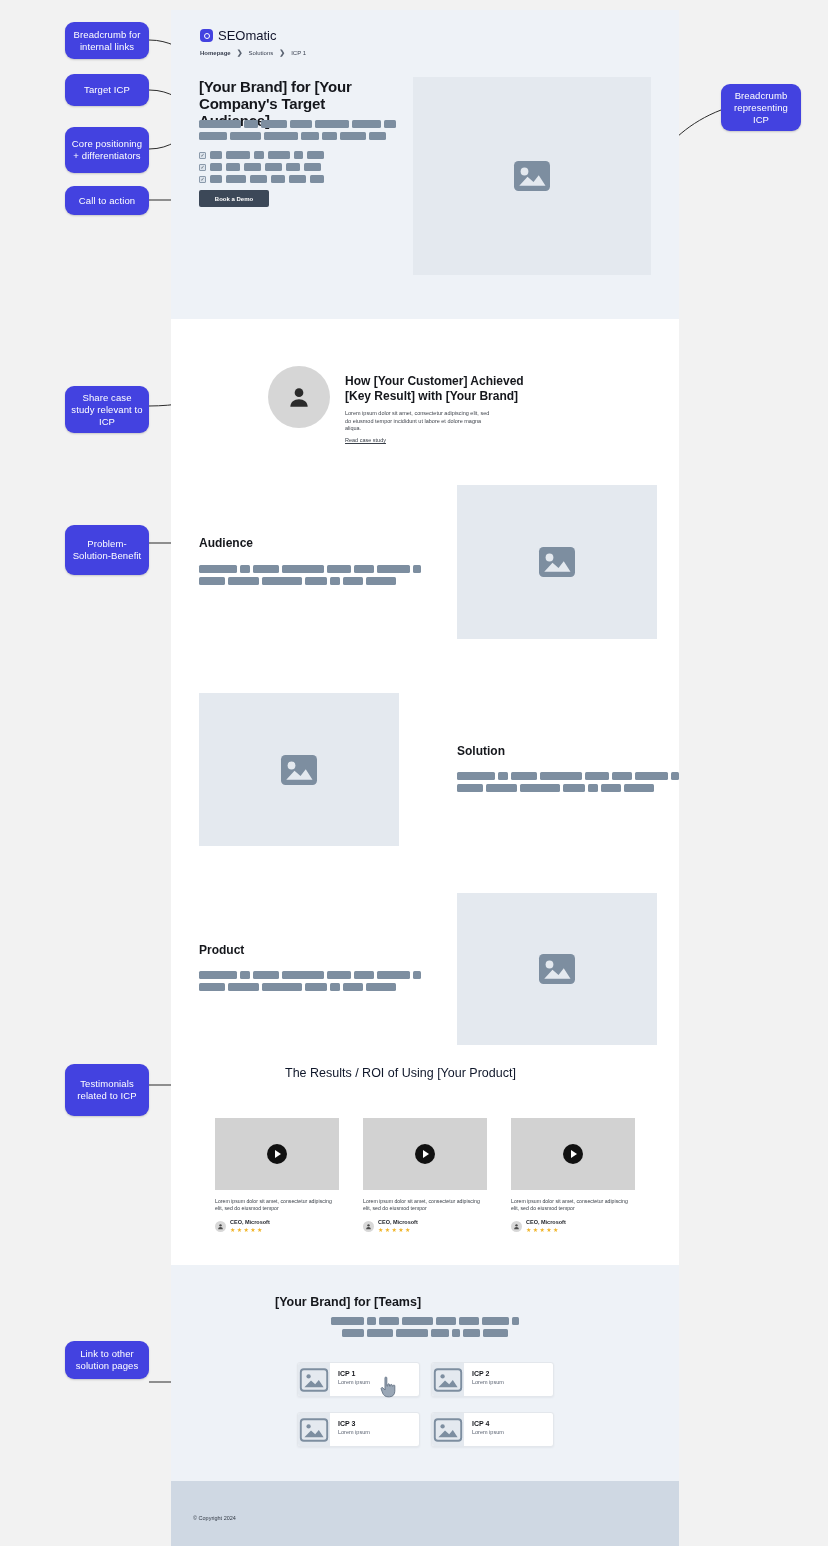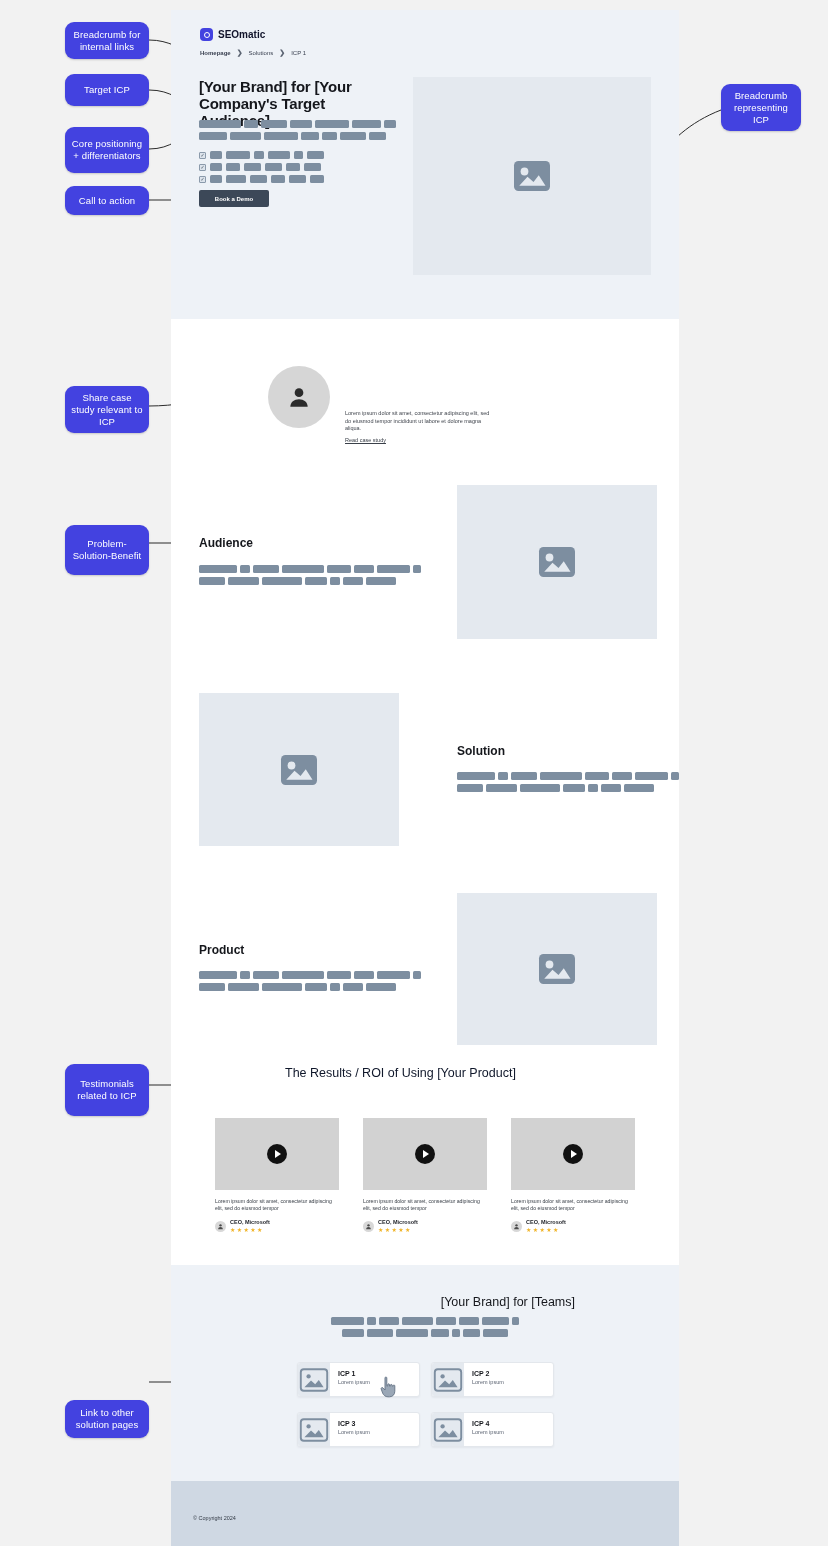--- a/index.html
+++ b/index.html
@@ -34,21 +34,21 @@
   .white-bg  { position: absolute; left: 0; top: 309px; width: 508px; height: 946px; background: #ffffff; }
   .lower-bg  { position: absolute; left: 0; top: 1255px; width: 508px; height: 216px; background: #eef2f7; }
   .footer-bg { position: absolute; left: 0; top: 1471px; width: 508px; height: 75px; background: #cfd8e3; }
 
   .brandrow { position: absolute; left: 29px; top: 18px; display: flex; align-items: center; gap: 5px; }
   .brandmark {
     width: 13px; height: 13px; border-radius: 4px; background: #4342e0;
     display: flex; align-items: center; justify-content: center;
   }
   .brandmark span { width: 6px; height: 6px; border-radius: 50%; border: 1.6px solid #fff; }
-  .brandname { font-size: 10px; font-weight: bold; color: #11142b; }
+  .brandname { font-size: 13px; font-weight: normal; color: #11142b; }
 
   .crumbs { position: absolute; left: 29px; top: 39px; display: flex; align-items: center; gap: 6px; font-size: 6px; color: #3b4252; }
   .crumbs .sep { color: #5b6472; font-size: 7px; font-weight: bold; }
   .crumbs .c0 { font-weight: bold; }
 
   .hero-title {
     position: absolute; left: 28px; top: 68px; width: 200px;
     font-size: 15px; font-weight: bold; color: #15171c; line-height: 17px; letter-spacing: -.2px;
   }
 
@@ -93,21 +93,21 @@
   .tthumb { width: 124px; height: 72px; background: #d2d2d2; display: flex; align-items: center; justify-content: center; }
   .playcirc { width: 20px; height: 20px; border-radius: 50%; background: #111; display: flex; align-items: center; justify-content: center; }
   .playcirc i { width: 0; height: 0; border-left: 6px solid #fff; border-top: 4px solid transparent; border-bottom: 4px solid transparent; margin-left: 2px; }
   .tquote { margin-top: 8px; font-size: 5.2px; color: #3b4149; line-height: 7px; }
   .tfoot { margin-top: 7px; display: flex; align-items: center; gap: 4px; }
   .tav { width: 11px; height: 11px; border-radius: 50%; background: #d8d8d8; display: flex; align-items: center; justify-content: center; flex: 0 0 auto; }
   .trole { font-size: 5.5px; font-weight: bold; color: #1c1f25; }
   .tstars { font-size: 6px; color: #f0b429; letter-spacing: 1.4px; margin-top: 1px; }
 
   
-  .lower-title { position: absolute; left: 104px; top: 1285px; width: 300px; text-align: right; font-size: 12.5px; font-weight: normal; color: #15171c; }
+  .lower-title { position: absolute; left: 104px; top: 1285px; width: 300px; text-align: left; font-size: 12.5px; font-weight: bold; color: #15171c; }
   .lower-sk { position: absolute; left: 0; top: 1307px; width: 508px; display: flex; flex-direction: column; align-items: center; }
   .icard {
     position: absolute; width: 123px; height: 35px; background: #ffffff;
     border: 1px solid #e3e7ec; border-radius: 3px; display: flex; align-items: stretch; overflow: hidden;
     box-shadow: 0 1px 2px rgba(16,24,40,.05);
   }
   .ithumb { width: 32px; background: #e4e9ef; display: flex; align-items: center; justify-content: center; flex: 0 0 auto; }
   .itext { padding: 7px 0 0 8px; }
   .ititle { font-size: 7px; font-weight: bold; color: #15171c; }
   .isub { font-size: 5.5px; color: #5c6472; margin-top: 2px; }
@@ -143,21 +143,21 @@
   </svg>
 
   <div class="callout" style="left:65px; top:12px; width:84px; height:37px;">Breadcrumb for internal links</div>
   <div class="callout" style="left:65px; top:64px; width:84px; height:32px;">Target ICP</div>
   <div class="callout" style="left:65px; top:117px; width:84px; height:46px;">Core positioning + differentiators</div>
   <div class="callout" style="left:65px; top:176px; width:84px; height:29px;">Call to action</div>
   <div class="callout" style="left:721px; top:74px; width:80px; height:47px;">Breadcrumb representing ICP</div>
   <div class="callout" style="left:65px; top:376px; width:84px; height:47px;">Share case study relevant to ICP</div>
   <div class="callout" style="left:65px; top:515px; width:84px; height:50px;">Problem-Solution-Benefit</div>
   <div class="callout" style="left:65px; top:1054px; width:84px; height:52px;">Testimonials related to ICP</div>
-  <div class="callout" style="left:65px; top:1390px; width:84px; height:38px;">Link to other solution pages</div>
+  <div class="callout" style="left:65px; top:1331px; width:84px; height:38px;">Link to other solution pages</div>
 
   <div id="page">
 
     <div class="hero-bg"></div>
     <div class="white-bg"></div>
     <div class="lower-bg"></div>
     <div class="footer-bg"></div>
 
     <div class="brandrow">
       <div class="brandmark">
@@ -236,20 +236,21 @@
         <path d="M3.5 16.5 L9 10.5 L13 14 L16.5 9.5 L21 16.5 Z" fill="#e4e9ef"></path>
       </svg>
     </div>
 
     <div class="cs-avatar">
       <svg width="26" height="26" viewBox="0 0 24 24">
         <circle cx="12" cy="8" r="4" fill="#2b2b2b"></circle>
         <path d="M4 21c0-4.4 3.6-7 8-7s8 2.6 8 7z" fill="#2b2b2b"></path>
       </svg>
     </div>
+    <div class="cs-title">How [Your Customer] Achieved [Key Result] with [Your Brand]</div>
     <div class="cs-body">Lorem ipsum dolor sit amet, consectetur adipiscing elit, sed do eiusmod tempor incididunt ut labore et dolore magna aliqua.</div>
     <div class="cs-link">Read case study</div>
 
     <div class="sec-h" style="left:28px; top:526px;">Audience</div>
     <div style="position:absolute; left:28px; top:555px;">
       <div class="skrow">
         <i class="sk" style="width:38px"></i>
           <i class="sk" style="width:10px"></i>
           <i class="sk" style="width:26px"></i>
         <i class="sk" style="width:42px"></i>

